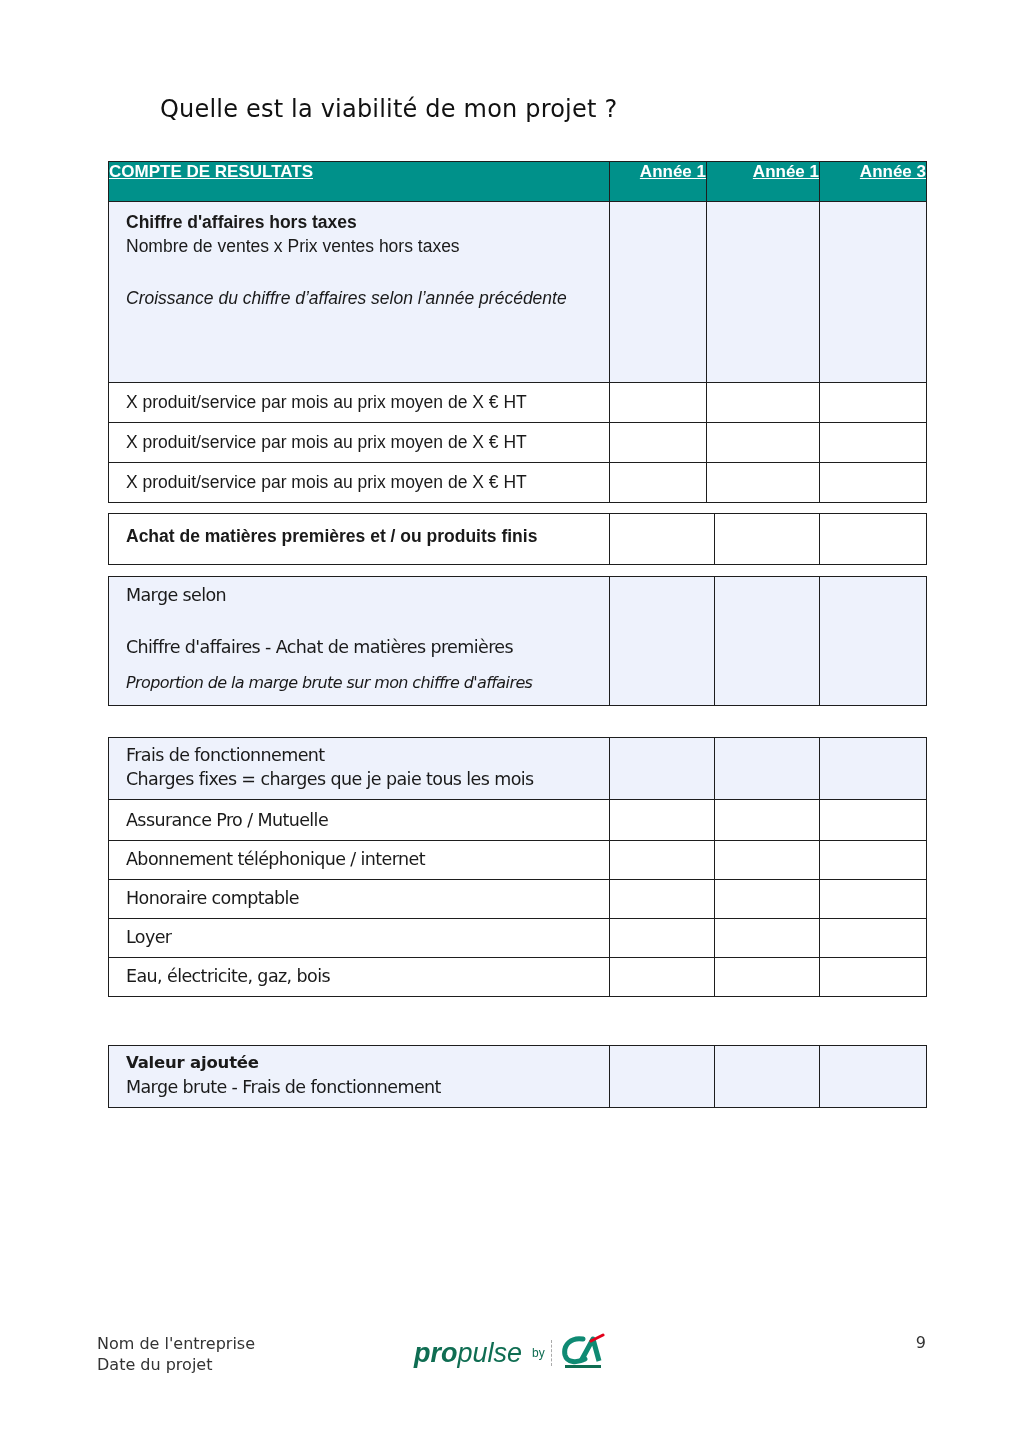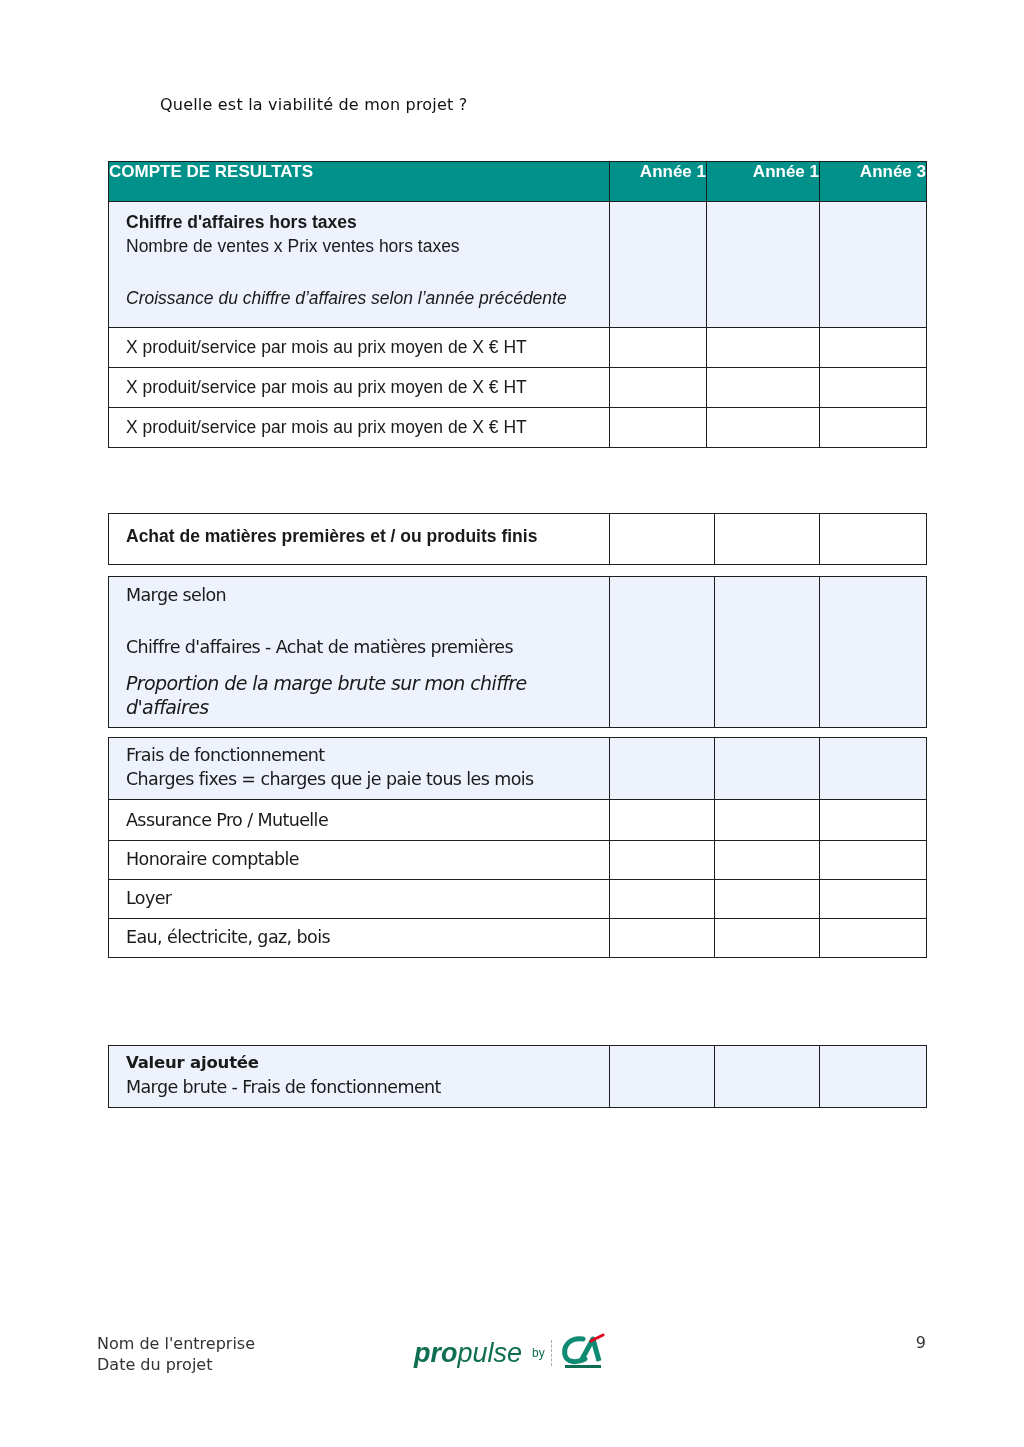--- a/index.html
+++ b/index.html
@@ -1,25 +1,25 @@
 <!DOCTYPE html>
 <html><head>
 <meta charset="utf-8">
 <style>
   html, body { margin: 0; padding: 0; background: #ffffff; }
   body { width: 1024px; height: 1447px; position: relative; overflow: hidden;
          font-family: "Liberation Sans", "DejaVu Sans", sans-serif; color: #1a1a1a; }
-  .page-title { position: absolute; left: 160px; top: 95px; font-size: 16px;
+  .page-title { position: absolute; left: 160px; top: 95px; font-size: 24px;
                 font-family: "DejaVu Sans", sans-serif; letter-spacing: 0.2px; color: #111; }
   table.grid { position: absolute; left: 108px; border-collapse: collapse; table-layout: fixed; }
   table.grid td, table.grid th { border: 1.5px solid #1e1e1e; padding: 0; vertical-align: top; }
   table.grid td.label { padding: 8px 17px; font-size: 17.5px; line-height: 24px; }
   .shade { background: #eef2fc; }
   .hdr th { background: #00918a; color: #ffffff; font-weight: bold; font-size: 17px;
-            height: 39px; vertical-align: middle; text-align: left; padding: 0 17px; }
+            height: 39px; vertical-align: middle; text-align: left; padding: 0 17px; text-decoration: underline; }
   .hdr th.yr { text-align: right; padding: 0; }
   .b { font-weight: bold; }
   .i { font-style: italic; }
   .cond { font-family: "DejaVu Sans", sans-serif; font-size: 16.5px; letter-spacing: -0.6px; transform-origin: left; }
   .footer-left { position: absolute; left: 97px; top: 1333px; font-size: 16px; line-height: 21px;
                  color: #333; font-family: "DejaVu Sans", sans-serif; }
   .page-num { position: absolute; right: 98px; top: 1333px; font-size: 16px; color: #333;
               font-family: "DejaVu Sans", sans-serif; }
   .logo { position: absolute; left: 414px; top: 1333px; height: 40px; display: flex; align-items: center; }
   .logo .pro { color: #0f6d52; font-weight: bold; font-style: italic; font-size: 27px; }
@@ -39,21 +39,21 @@
       <col style="width:113px">
       <col style="width:107px">
     </colgroup>
   <tbody>
       <tr class="hdr">
     <th>COMPTE DE RESULTATS</th>
     <th class="yr">Année 1</th>
     <th class="yr">Année 1</th>
     <th class="yr">Année 3</th>
   </tr>
-  <tr class="shade" style="height:126px">
+  <tr class="shade" style="height:181px">
     <td class="label">
       <div class="b">Chiffre d'affaires hors taxes</div>
       <div>Nombre de ventes x Prix ventes hors taxes</div>
       <div style="height:28px"></div>
       <div class="i">Croissance du chiffre d’affaires selon l’année précédente</div>
     </td>
     <td></td>
     <td></td>
     <td></td>
   </tr>
@@ -101,21 +101,21 @@
       <col style="width:105px">
       <col style="width:105px">
       <col style="width:107px">
     </colgroup>
   <tbody>
       <tr class="shade" style="height:129px">
     <td class="label cond" style="padding-top:6px">
       <div>Marge selon</div>
       <div style="height:28px"></div>
       <div>Chiffre d'affaires - Achat de matières premières</div>
-      <div class="i" style="font-size:19px; margin-top:12px">Proportion de la marge brute sur mon chiffre d'affaires</div>
+      <div class="i" style="font-size:16px; margin-top:12px">Proportion de la marge brute sur mon chiffre d'affaires</div>
     </td>
     <td></td>
         <td></td>
         <td></td>
   </tr>
 </tbody>
   </table>
 
 <table class="grid" style="top:737px; width:818px;">
   <colgroup>
@@ -129,20 +129,26 @@
     <td class="label cond" style="padding-top:5px">
       <div>Frais de fonctionnement</div>
       <div>Charges fixes = charges que je paie tous les mois</div>
     </td>
     <td></td>
         <td></td>
         <td></td>
   </tr>
   <tr style="height:38px">
     <td class="label cond" style="">Assurance Pro / Mutuelle</td>
+    <td></td>
+        <td></td>
+        <td></td>
+  </tr>
+  <tr style="height:38px">
+    <td class="label cond" style="padding-top:6px">Abonnement téléphonique / internet</td>
     <td></td>
         <td></td>
         <td></td>
   </tr>
   <tr style="height:38px">
     <td class="label cond" style="padding-top:6px">Honoraire comptable</td>
     <td></td>
         <td></td>
         <td></td>
   </tr>

